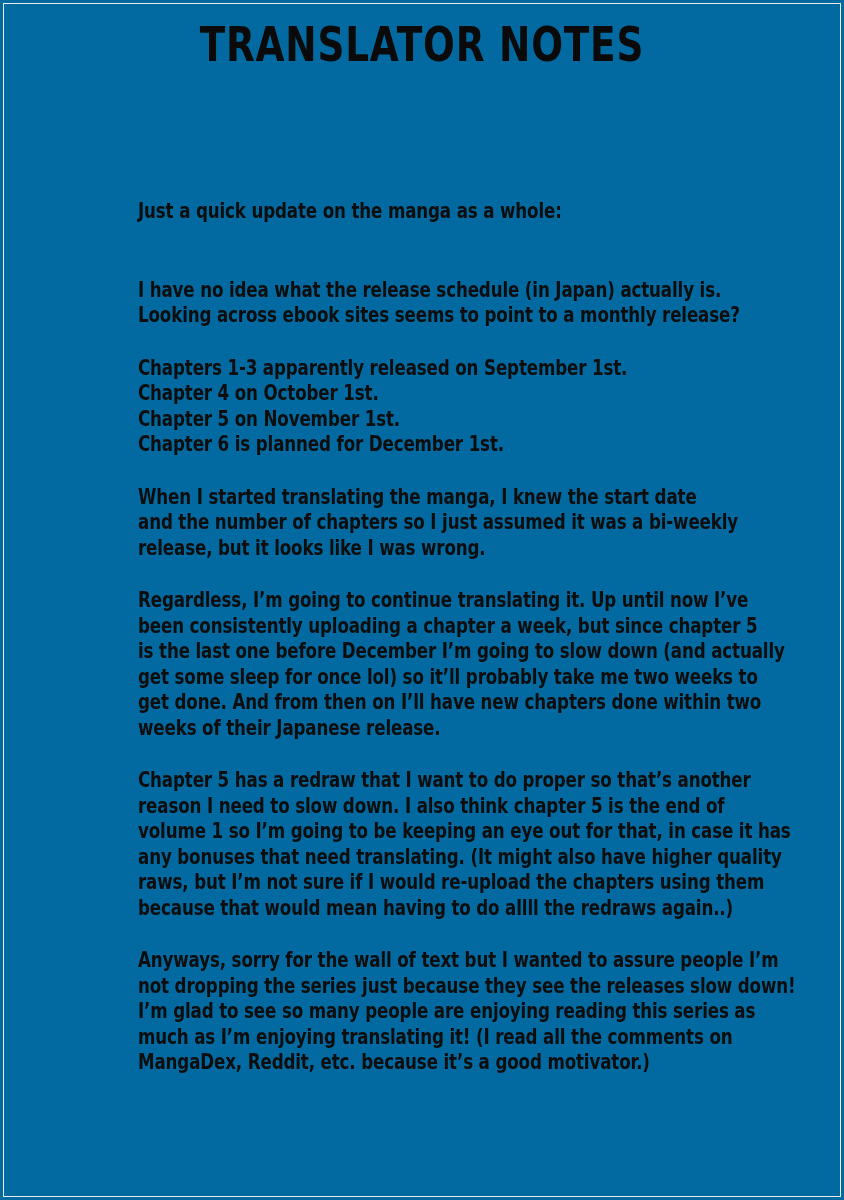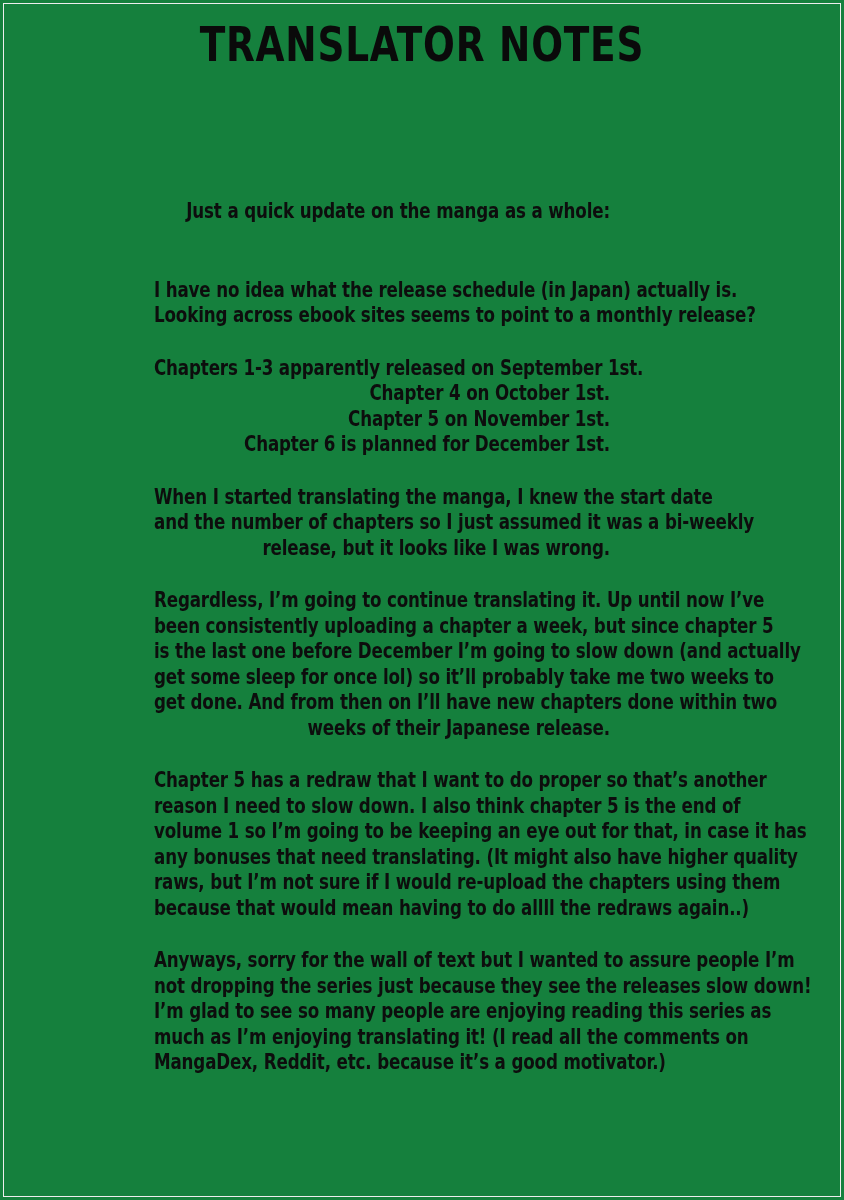--- a/index.html
+++ b/index.html
@@ -6,21 +6,21 @@
   body {
     width: 844px;
     height: 1200px;
     background: #f8f8f8;
     font-family: "DejaVu Sans", sans-serif;
   }
   .page {
     position: relative;
     width: 844px;
     height: 1200px;
-    background: #15803d;
+    background: #0369a1;
     overflow: hidden;
     color: #0d0d0d;
   }
   .page-border {
     position: absolute;
     left: 3px; top: 3px; right: 3px; bottom: 3px;
     border: 1px solid #ededed;
     pointer-events: none;
   }
   .title-wrap {
@@ -35,24 +35,23 @@
     font-size: 48px;
     font-weight: 800;
     letter-spacing: 1px;
     white-space: pre;
     transform: scaleX(0.78);
     transform-origin: 50% 50%;
     color: #0a0a0a;
   }
   .content {
     position: absolute;
-    left: 154px;
+    left: 138px;
     top: 198px;
     width: 600px;
-    text-align: right;
   }
   .para {
     margin: 0 0 27px 0;
     font-size: 22px;
     line-height: 25.5px;
     font-weight: 700;
     letter-spacing: -0.2px;
     white-space: pre;
     transform: scaleX(0.76);
     transform-origin: 0 0;

